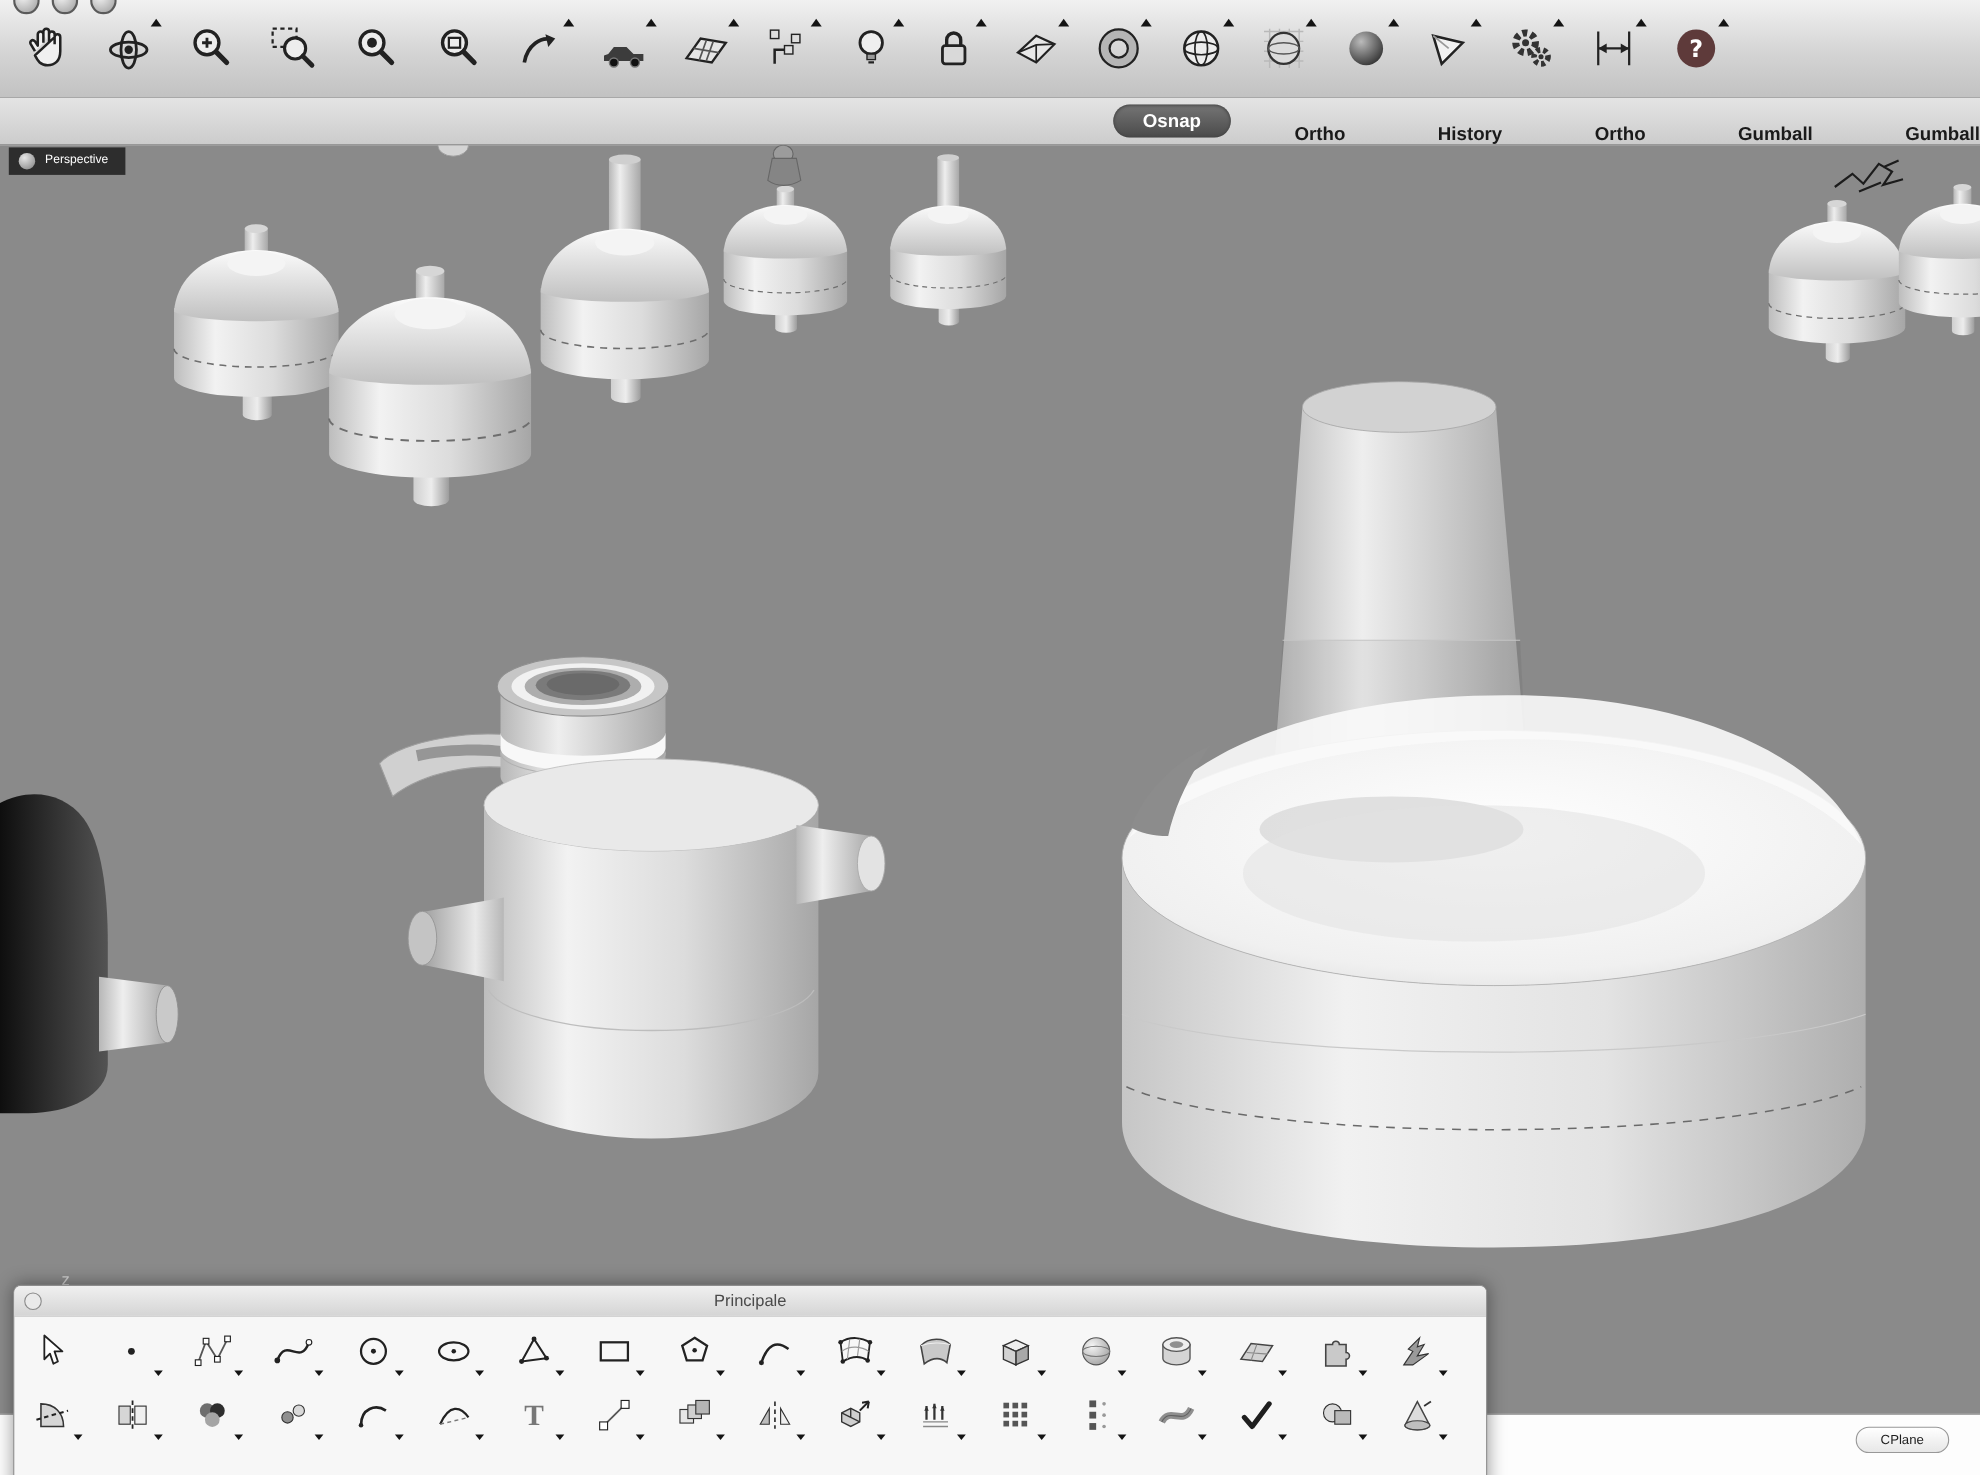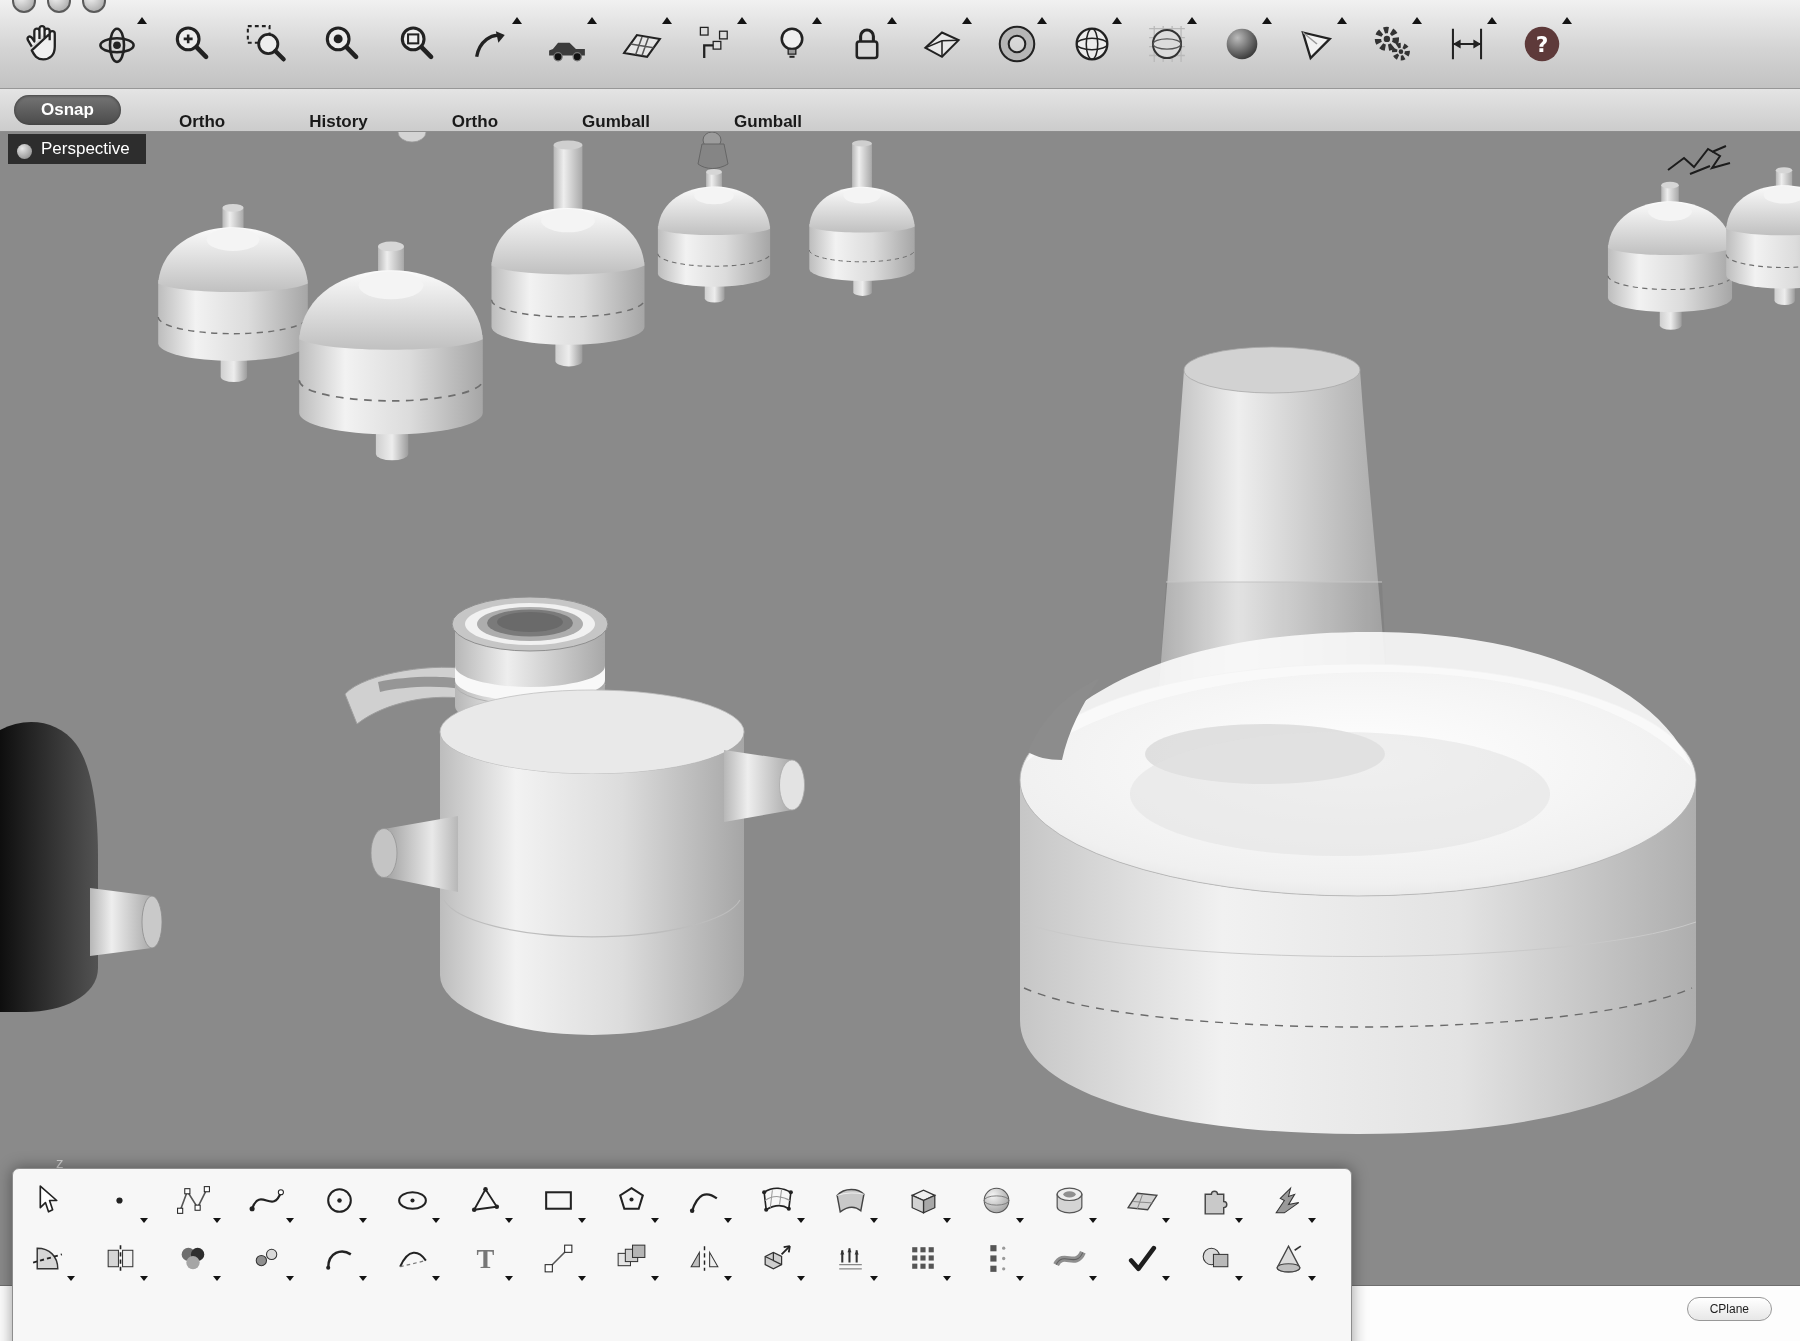--- a/index.html
+++ b/index.html
@@ -15,31 +15,31 @@
   .tb-icon svg{width:46px;height:46px;}
   .caret-up{position:absolute;top:-1px;right:-4px;width:0;height:0;
     border-left:5px solid transparent;border-right:5px solid transparent;border-bottom:7px solid #141414;}
   .traffic{position:absolute;top:-11px;left:12px;display:flex;gap:11px;z-index:30;}
   .tl-dot{width:20px;height:20px;border-radius:50%;border:2px solid #5a5a5a;
     background:radial-gradient(circle at 35% 30%,#f2f2f2,#9c9c9c);}
 
   
   .statusbar{position:absolute;top:89px;left:0;right:0;height:42px;
     background:linear-gradient(#e4e4e4,#cccccc);border-bottom:1px solid #8d8d8d;
-    display:flex;align-items:center;padding-left:14px;z-index:20;}
+    display:flex;align-items:center;padding-left:14px;z-index:20;justify-content:flex-end;}
   .status-pill{background:linear-gradient(#757575,#4a4a4a);color:#fff;font-weight:bold;
     font-size:17px;padding:5px 27px;border-radius:15px;box-shadow:inset 0 1px 3px rgba(0,0,0,.45);}
   .status-label{font-weight:bold;color:#1a1a1a;font-size:17px;margin-left:84px;margin-top:24px;}
   .status-label:nth-child(2){margin-left:58px;}
 
   
   .viewport{position:absolute;top:132px;left:0;right:0;bottom:0;background:#8a8a8a;z-index:1;}
   .scene{position:absolute;top:0;left:0;width:1800px;height:1209px;display:block;}
   .vp-label{position:absolute;top:2px;left:8px;background:#2d2d2d;color:#fff;
-    font-size:17px;display:flex;align-items:flex-end;gap:9px;padding:5px 16px 5px 9px;z-index:4;}
+    font-size:11px;display:flex;align-items:flex-start;gap:9px;padding:5px 16px 5px 9px;z-index:4;}
   .vp-dot{width:15px;height:15px;border-radius:50%;
     background:radial-gradient(circle at 35% 30%,#e6e6e6,#7e7e7e);flex:0 0 auto;}
 
   
   .bottom-strip{position:absolute;left:0;right:0;top:1285px;height:56px;background:#fdfdfd;
     border-top:1px solid #6f6f6f;z-index:5;}
   .cplane-btn{position:absolute;right:28px;top:1297px;padding:4px 22px;border:1.5px solid #989898;
     border-radius:15px;background:linear-gradient(#ffffff,#e7e7e7);font-size:12px;color:#1d1d1d;z-index:6;}
 
   
@@ -374,20 +374,24 @@
   <div class="vp-label">
     <span class="vp-dot"></span>
     <span>Perspective</span>
   </div>
 </div>
 
 <div class="bottom-strip"></div>
 <button class="cplane-btn">CPlane</button>
 
 <div class="palette">
+  <div class="palette-title">
+    <span class="palette-close"></span>
+    <span>Principale</span>
+  </div>
   <div class="palette-rows" id="palette-rows">
       <div class="pal-row">
         <div class="pal-icon">
           <svg viewBox="0 0 36 36">
             <path d="M11,4 V25 L16,20 L19,29 L23,27 L20,18 H27 Z" fill="#fff" stroke="#222" stroke-width="1.6" stroke-linejoin="round"></path>
           </svg>
         </div>
         <div class="pal-icon">
           <svg viewBox="0 0 36 36">
             <circle cx="17" cy="18" r="3" fill="#222"></circle>

